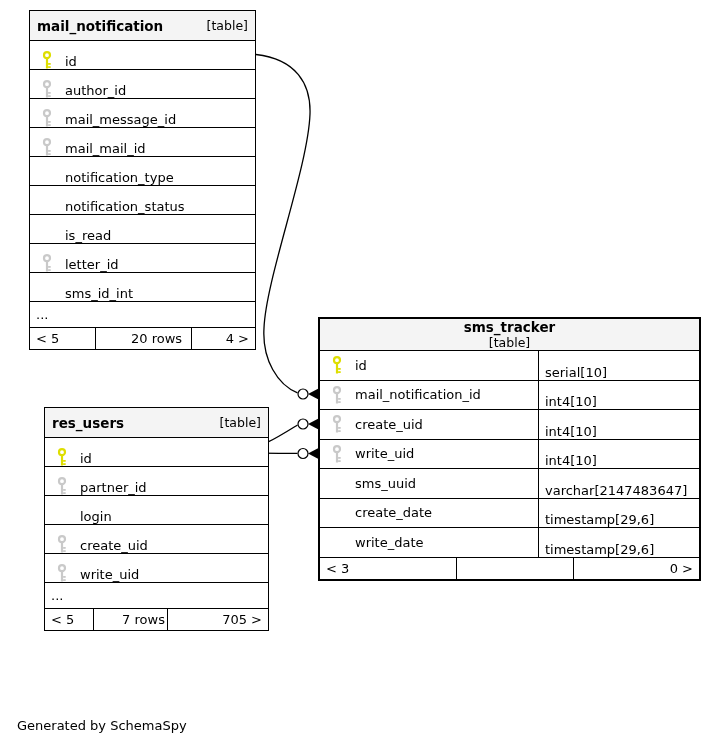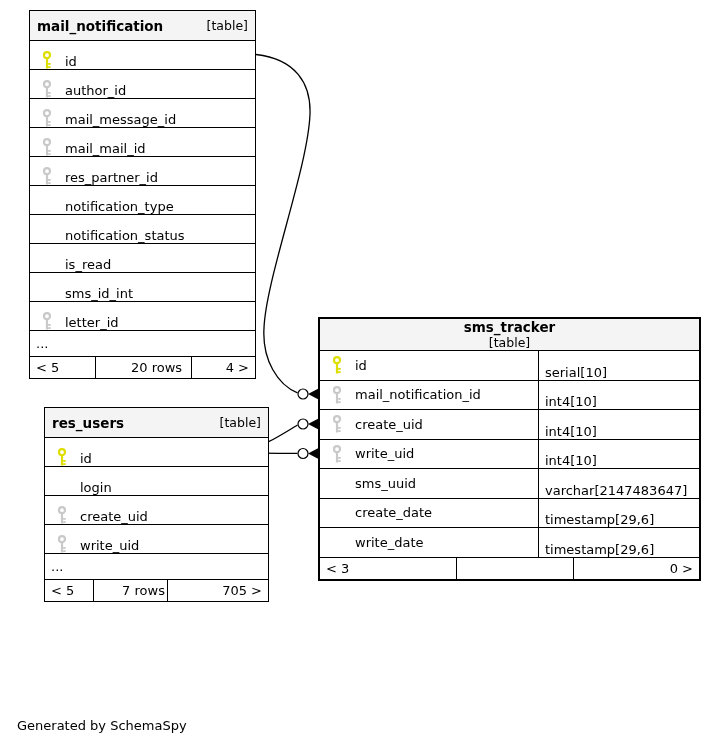--- a/index.html
+++ b/index.html
@@ -107,56 +107,45 @@
           <svg width="10" height="18" viewBox="0 0 10 18">
             <circle cx="5" cy="4.2" r="3" fill="none" stroke="currentColor" stroke-width="2.2"></circle>
             <rect x="3.9" y="7" width="2.2" height="10.5" fill="currentColor"></rect>
             <rect x="6.1" y="12" width="2.6" height="1.8" fill="currentColor"></rect>
             <rect x="6.1" y="15.2" width="2.6" height="1.8" fill="currentColor"></rect>
           </svg>
         </span>
       <span class="cname">mail_mail_id</span>
     </div>
     <div class="trow">
-      <span class="kslot key-fk">
-          <svg width="10" height="18" viewBox="0 0 10 18">
-            <circle cx="5" cy="4.2" r="3" fill="none" stroke="currentColor" stroke-width="2.2"></circle>
-            <rect x="3.9" y="7" width="2.2" height="10.5" fill="currentColor"></rect>
-            <rect x="6.1" y="12" width="2.6" height="1.8" fill="currentColor"></rect>
-            <rect x="6.1" y="15.2" width="2.6" height="1.8" fill="currentColor"></rect>
-          </svg>
-        </span>
-      <span class="cname">res_partner_id</span>
-    </div>
-    <div class="trow">
       <span class="kslot"></span>
       <span class="cname">notification_type</span>
     </div>
     <div class="trow">
       <span class="kslot"></span>
       <span class="cname">notification_status</span>
     </div>
     <div class="trow">
       <span class="kslot"></span>
       <span class="cname">is_read</span>
     </div>
     <div class="trow">
+      <span class="kslot key-fk">
+          <svg width="10" height="18" viewBox="0 0 10 18">
+            <circle cx="5" cy="4.2" r="3" fill="none" stroke="currentColor" stroke-width="2.2"></circle>
+            <rect x="3.9" y="7" width="2.2" height="10.5" fill="currentColor"></rect>
+            <rect x="6.1" y="12" width="2.6" height="1.8" fill="currentColor"></rect>
+            <rect x="6.1" y="15.2" width="2.6" height="1.8" fill="currentColor"></rect>
+          </svg>
+        </span>
+      <span class="cname">letter_id</span>
+    </div>
+    <div class="trow">
       <span class="kslot"></span>
       <span class="cname">sms_id_int</span>
-    </div>
-    <div class="trow">
-      <span class="kslot key-fk">
-          <svg width="10" height="18" viewBox="0 0 10 18">
-            <circle cx="5" cy="4.2" r="3" fill="none" stroke="currentColor" stroke-width="2.2"></circle>
-            <rect x="3.9" y="7" width="2.2" height="10.5" fill="currentColor"></rect>
-            <rect x="6.1" y="12" width="2.6" height="1.8" fill="currentColor"></rect>
-            <rect x="6.1" y="15.2" width="2.6" height="1.8" fill="currentColor"></rect>
-          </svg>
-        </span>
-      <span class="cname">letter_id</span>
     </div>
     <div class="ellip">...</div>
     <div class="tfoot">
       <div class="fcell" style="width:65px;">&lt; 5</div>
       <div class="fcell mid" style="width:96px;">20 rows</div>
       <div class="fcell last">4 &gt;</div>
     </div>
   </div>
 
   <div class="dbtable" style="left:32px;top:407px;width:225px;">
@@ -167,20 +156,31 @@
     <div class="trow">
       <span class="kslot key-primary">
           <svg width="10" height="18" viewBox="0 0 10 18">
             <circle cx="5" cy="4.2" r="3" fill="none" stroke="currentColor" stroke-width="2.2"></circle>
             <rect x="3.9" y="7" width="2.2" height="10.5" fill="currentColor"></rect>
             <rect x="6.1" y="12" width="2.6" height="1.8" fill="currentColor"></rect>
             <rect x="6.1" y="15.2" width="2.6" height="1.8" fill="currentColor"></rect>
           </svg>
         </span>
       <span class="cname">id</span>
+    </div>
+    <div class="trow">
+      <span class="kslot key-fk">
+          <svg width="10" height="18" viewBox="0 0 10 18">
+            <circle cx="5" cy="4.2" r="3" fill="none" stroke="currentColor" stroke-width="2.2"></circle>
+            <rect x="3.9" y="7" width="2.2" height="10.5" fill="currentColor"></rect>
+            <rect x="6.1" y="12" width="2.6" height="1.8" fill="currentColor"></rect>
+            <rect x="6.1" y="15.2" width="2.6" height="1.8" fill="currentColor"></rect>
+          </svg>
+        </span>
+      <span class="cname">partner_id</span>
     </div>
     <div class="trow">
       <span class="kslot"></span>
       <span class="cname">login</span>
     </div>
     <div class="trow">
       <span class="kslot key-fk">
           <svg width="10" height="18" viewBox="0 0 10 18">
             <circle cx="5" cy="4.2" r="3" fill="none" stroke="currentColor" stroke-width="2.2"></circle>
             <rect x="3.9" y="7" width="2.2" height="10.5" fill="currentColor"></rect>

